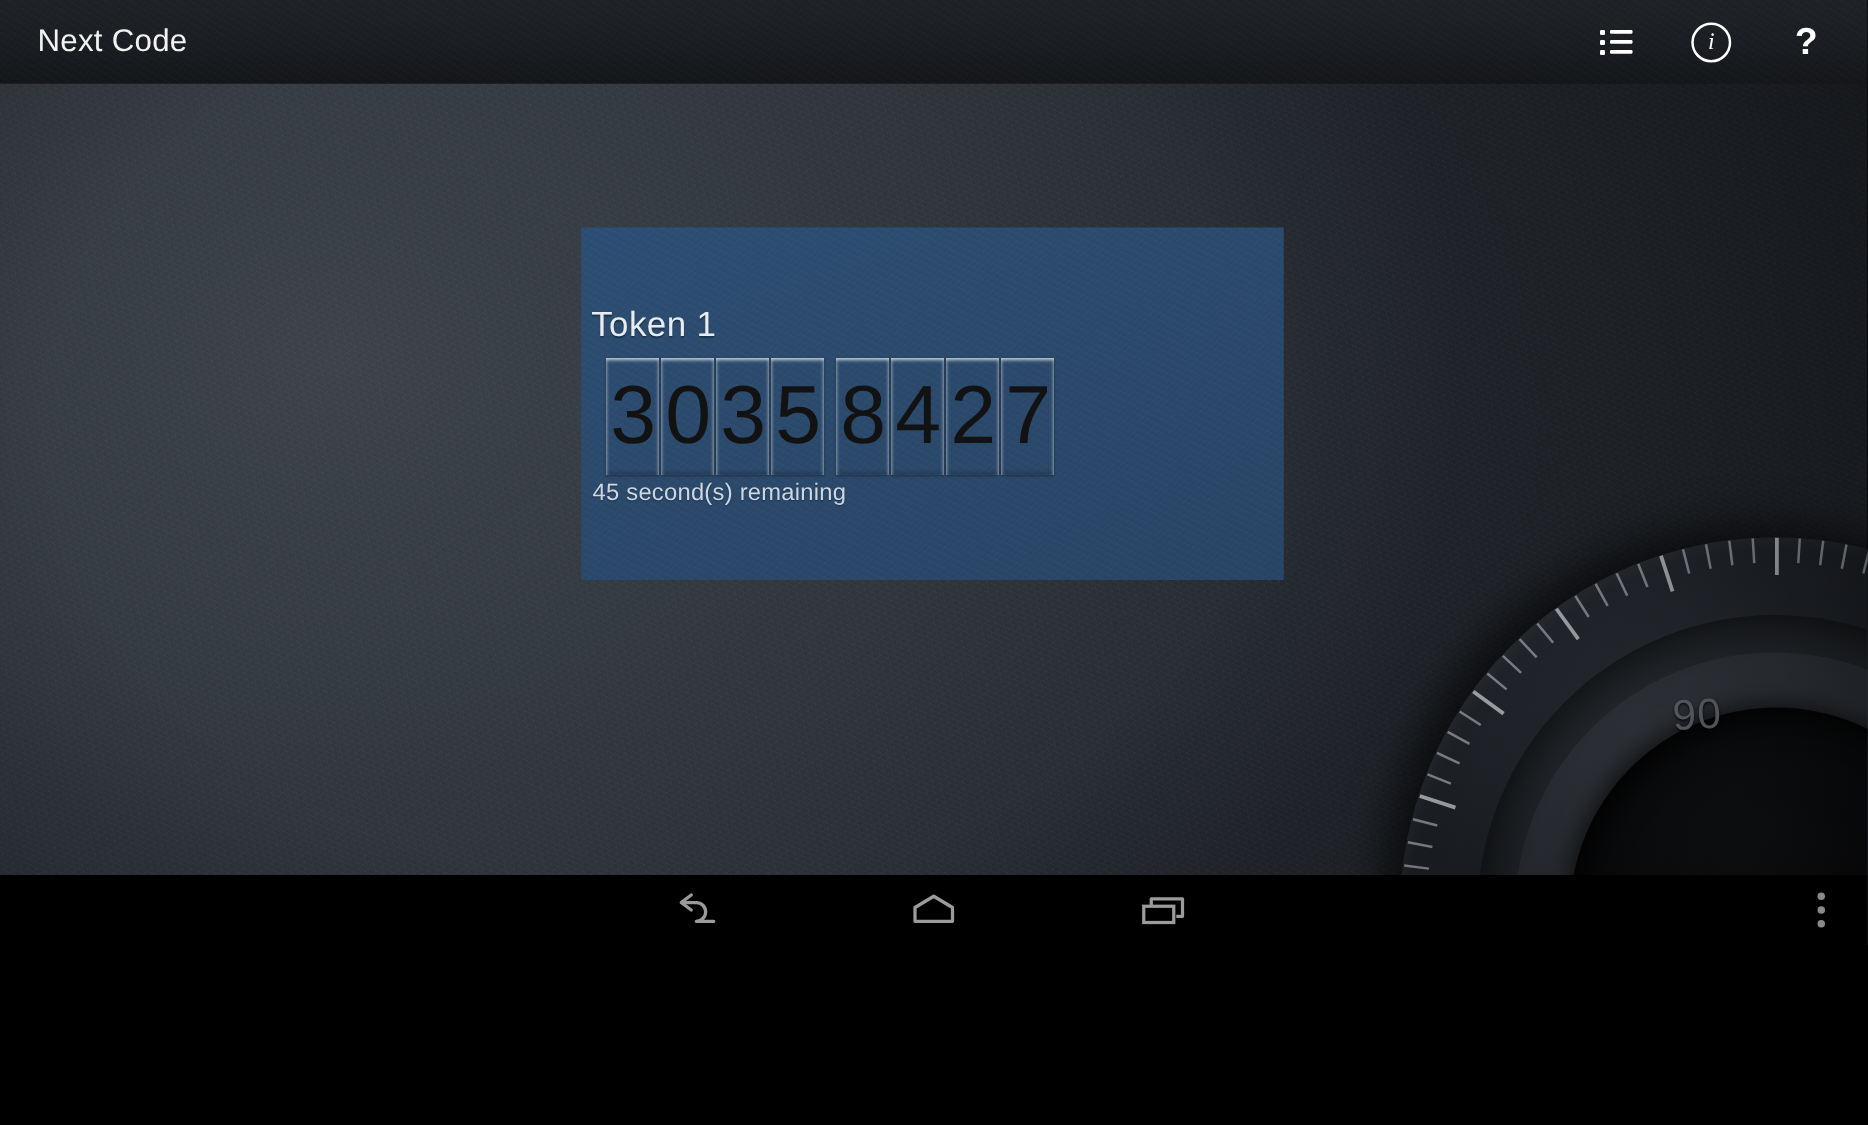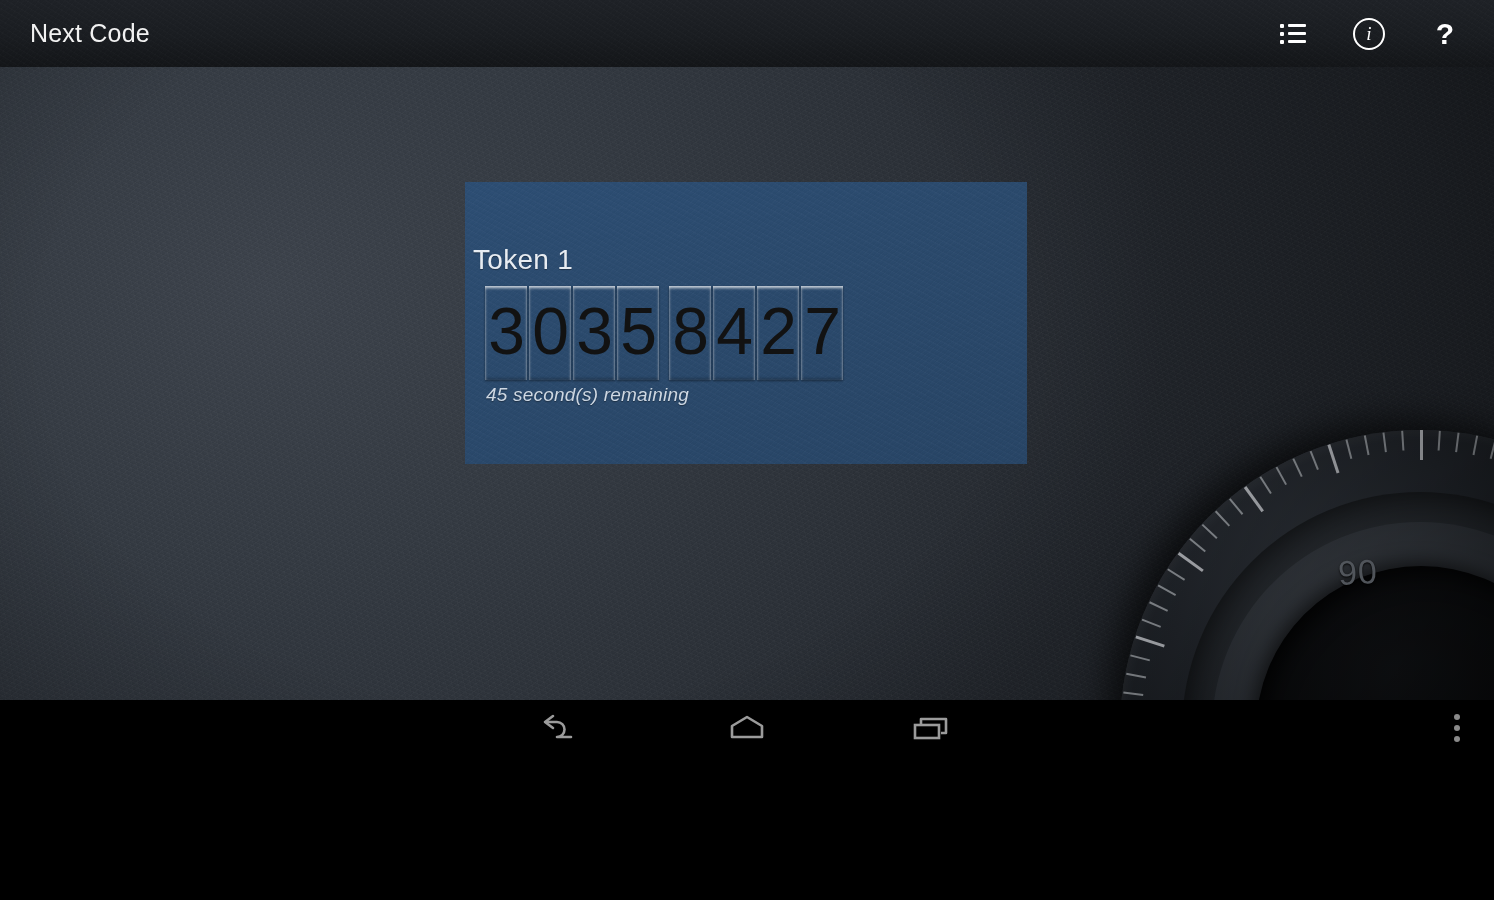--- a/index.html
+++ b/index.html
@@ -245,27 +245,26 @@
     font-family: "Liberation Sans", sans-serif;
     font-weight: normal;
     line-height: 1;
     box-shadow: inset 0 2px 3px rgba(255,255,255,.75), inset 0 -2px 3px rgba(0,0,0,.22), 0 1px 2px rgba(0,0,0,.4);
     letter-spacing: -1px;
   }
   .digit span { position: relative; top: -2px; }
   .digit:last-child { margin-right: 0; }
   .countdown {
     position: absolute;
-    left: 21px;
+    left: 9px;
     top: 202px;
     color: #cfd9e4;
     font-size: 19px;
     letter-spacing: .2px;
     text-shadow: 0 1px 1px rgba(0,0,0,.35);
-    font-style: italic;
   }
 
   
   .copy-btn {
     position: absolute;
     left: 465px;
     top: 762px;
     width: 562px;
     height: 80px;
     background: linear-gradient(180deg, #53565b 0%, #4c4f54 50%, #45484c 100%);

